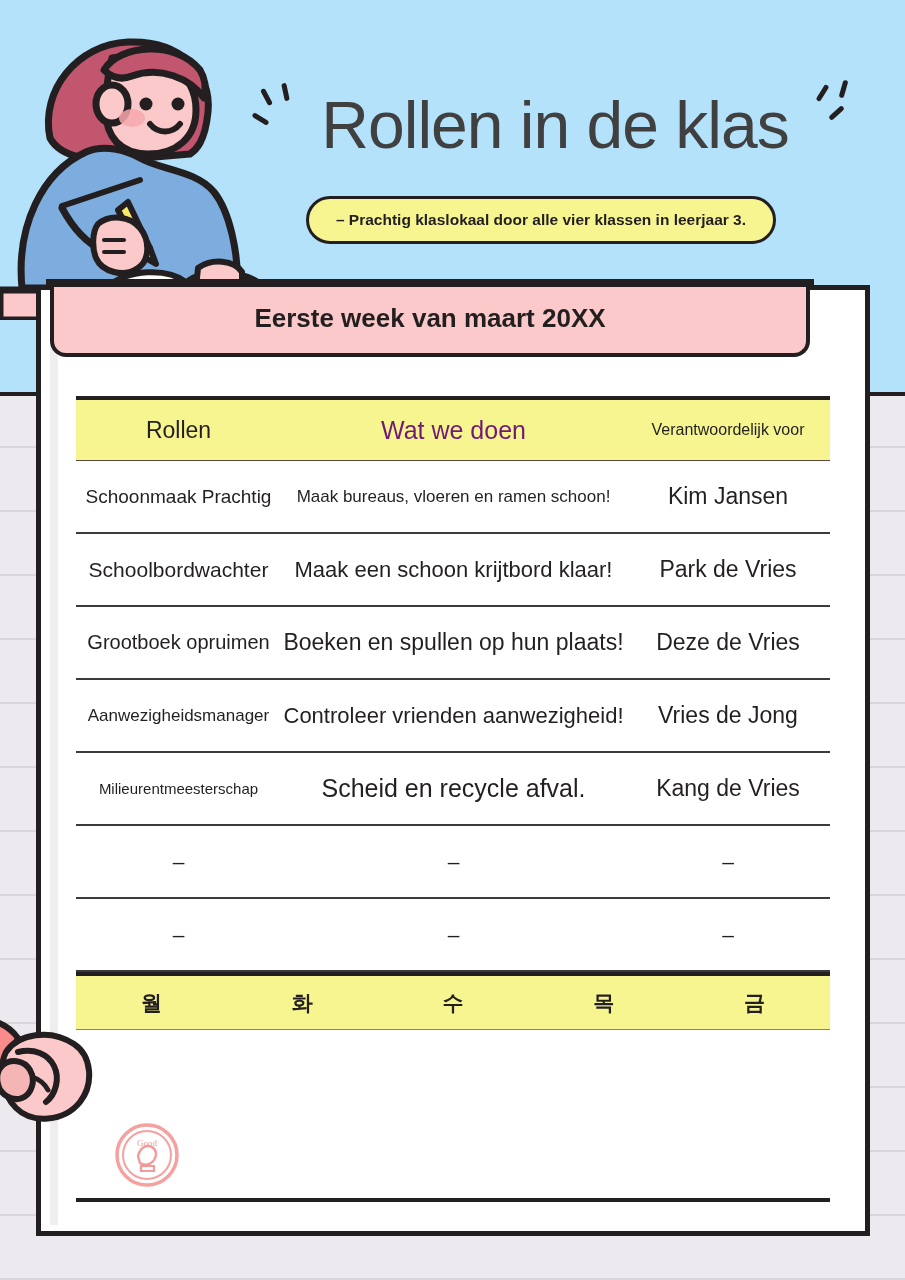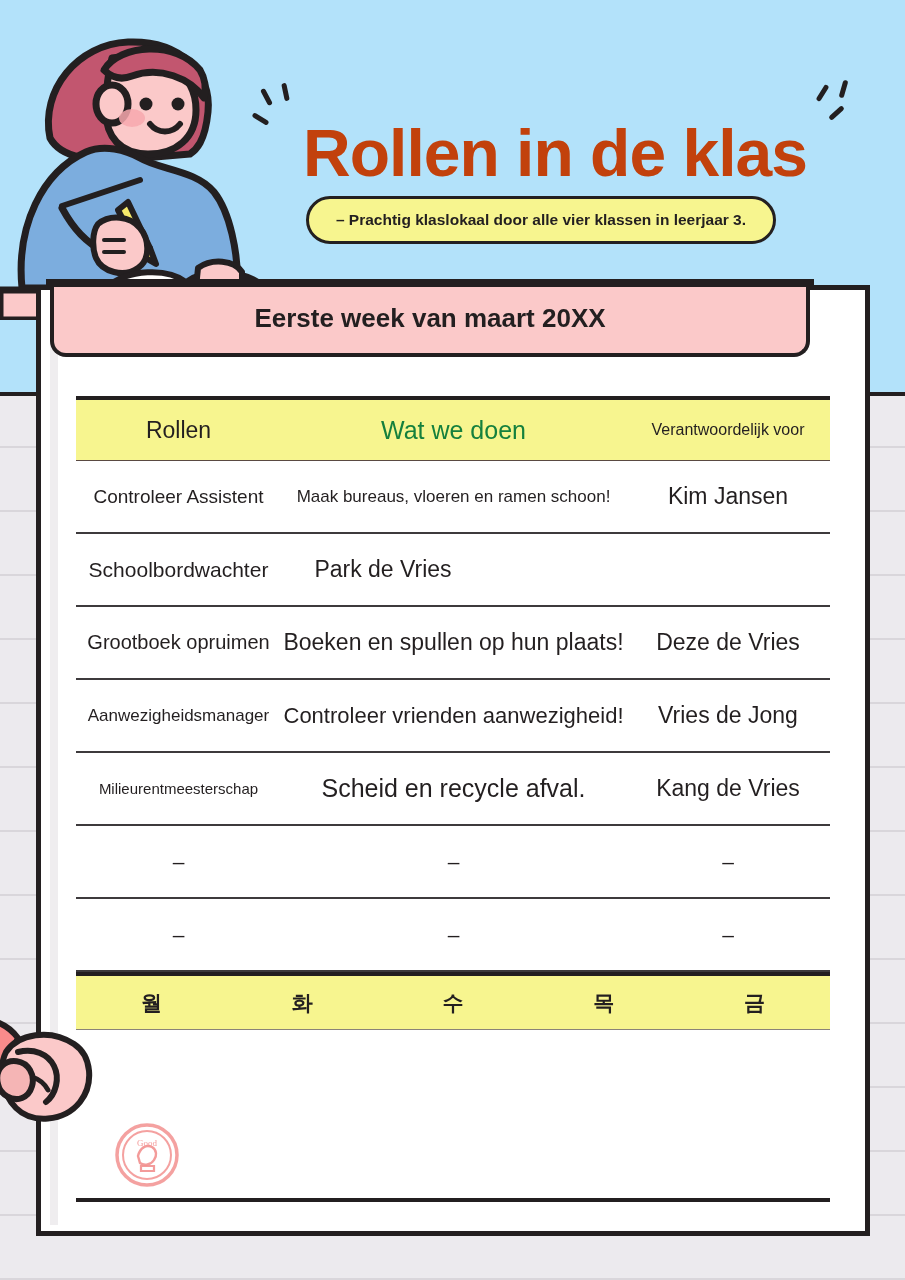--- a/index.html
+++ b/index.html
@@ -53,26 +53,25 @@
     z-index: 5;
   }
 
   .title {
     position: absolute;
     left: 265px;
     top: 92px;
     width: 580px;
     text-align: center;
     font-size: 66px;
-    font-weight: bold;
-    color: #c2410c;
+    font-weight: normal;
+    color: #404040;
     letter-spacing: -1px;
     line-height: 1;
     white-space: nowrap;
-    margin-top: 28px;
   }
 
   .spark {
     position: absolute;
     width: 5px;
     height: 18px;
     background: #231f20;
     border-radius: 3px;
   }
   .spark.l1 { left: 264px; top: 88px;  transform: rotate(-28deg); }
@@ -188,21 +187,21 @@
     border-bottom: 1px solid #5a4a42;
     height: 65px;
     display: flex;
     align-items: center;
   }
   .col-role   { width: 205px; text-align: center; }
   .col-task   { width: 345px; text-align: center; }
   .col-person { width: 204px; text-align: center; }
 
   .thead .col-role   { font-size: 23px; font-weight: 500; color: #231f20; }
-  .thead .col-task   { font-size: 25px; font-weight: 500; color: #15803d; }
+  .thead .col-task   { font-size: 25px; font-weight: 500; color: #701a75; }
   .thead .col-person { font-size: 16px; font-weight: 400; color: #231f20; }
 
   .trow {
     height: 73px;
     display: flex;
     align-items: center;
     border-bottom: 2px solid #3d3a3c;
   }
   .trow:last-of-type { border-bottom: none; }
   .trow .cell { color: #231f20; padding: 0 2px; }
@@ -364,27 +363,28 @@
 
 <div class="table-wrap">
 
   <div class="thead">
     <div class="cell col-role">Rollen</div>
     <div class="cell col-task">Wat we doen</div>
     <div class="cell col-person">Verantwoordelijk voor</div>
   </div>
 
   <div class="trow r0">
-    <div class="cell col-role">Controleer Assistent</div>
+    <div class="cell col-role">Schoonmaak Prachtig</div>
     <div class="cell col-task">Maak bureaus, vloeren en ramen schoon!</div>
     <div class="cell col-person">Kim Jansen</div>
   </div>
 
   <div class="trow r1">
     <div class="cell col-role">Schoolbordwachter</div>
+    <div class="cell col-task">Maak een schoon krijtbord klaar!</div>
     <div class="cell col-person">Park de Vries</div>
   </div>
 
   <div class="trow r2">
     <div class="cell col-role">Grootboek opruimen</div>
     <div class="cell col-task">Boeken en spullen op hun plaats!</div>
     <div class="cell col-person">Deze de Vries</div>
   </div>
 
 

